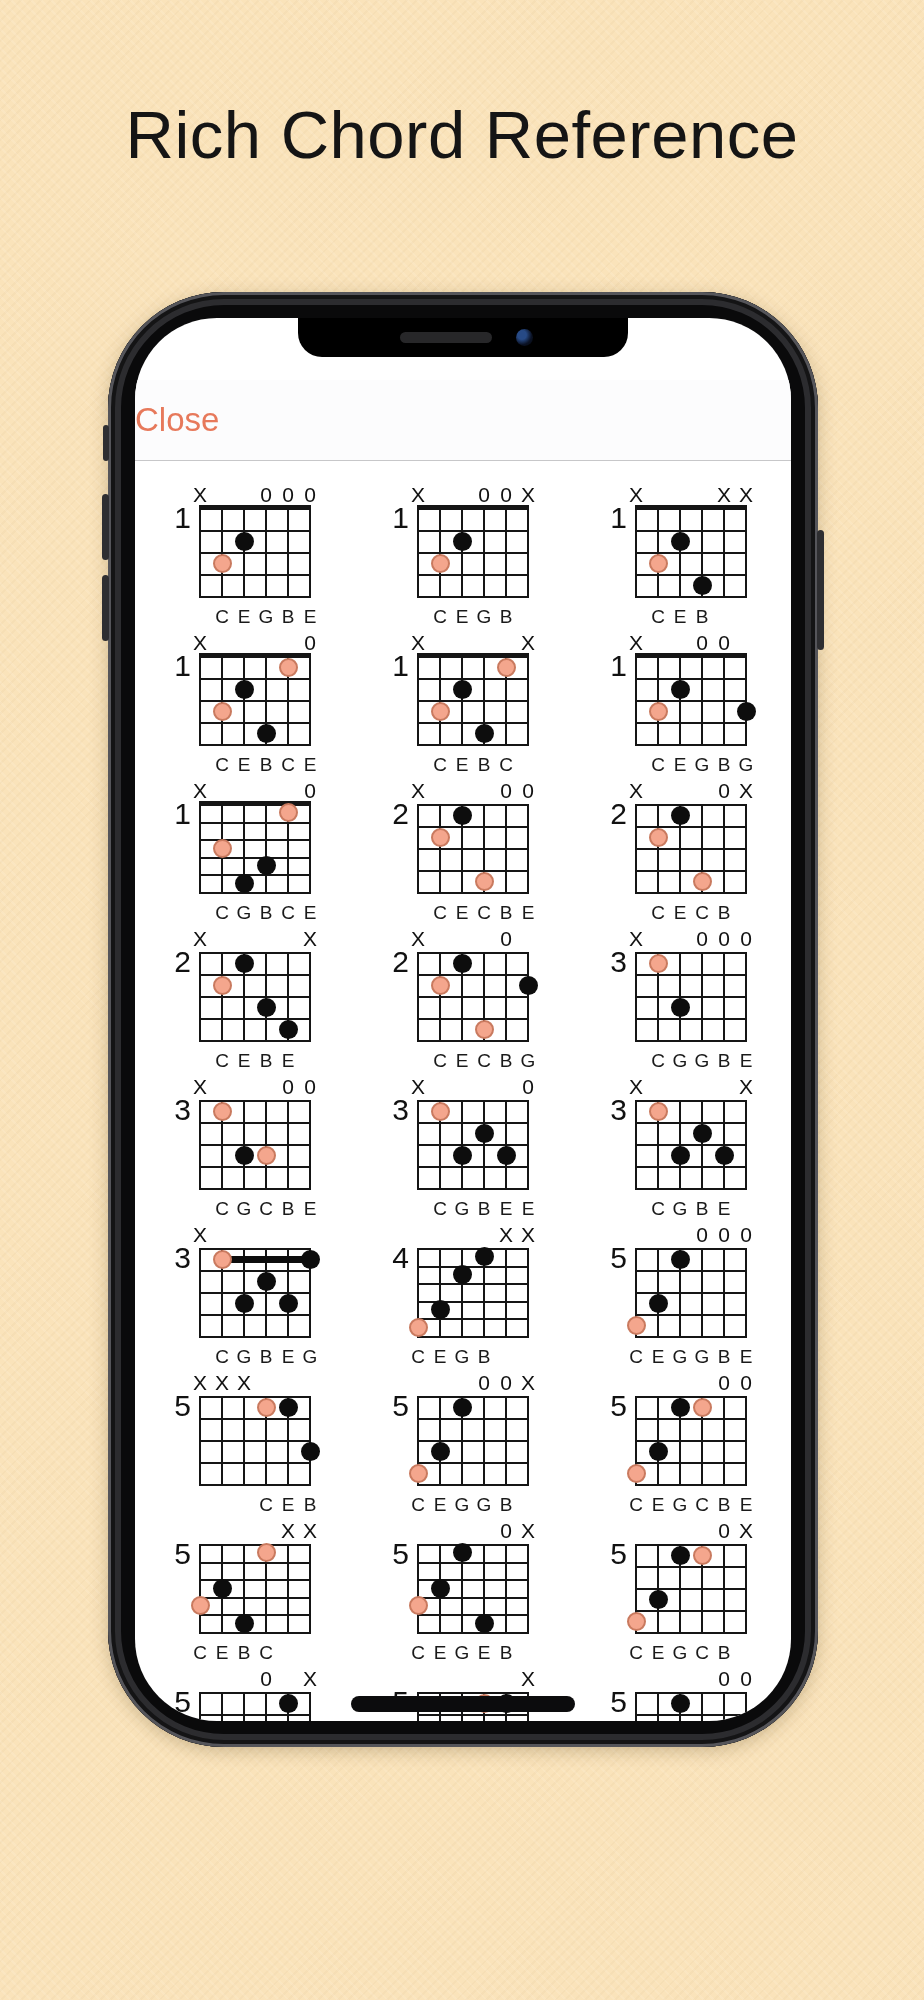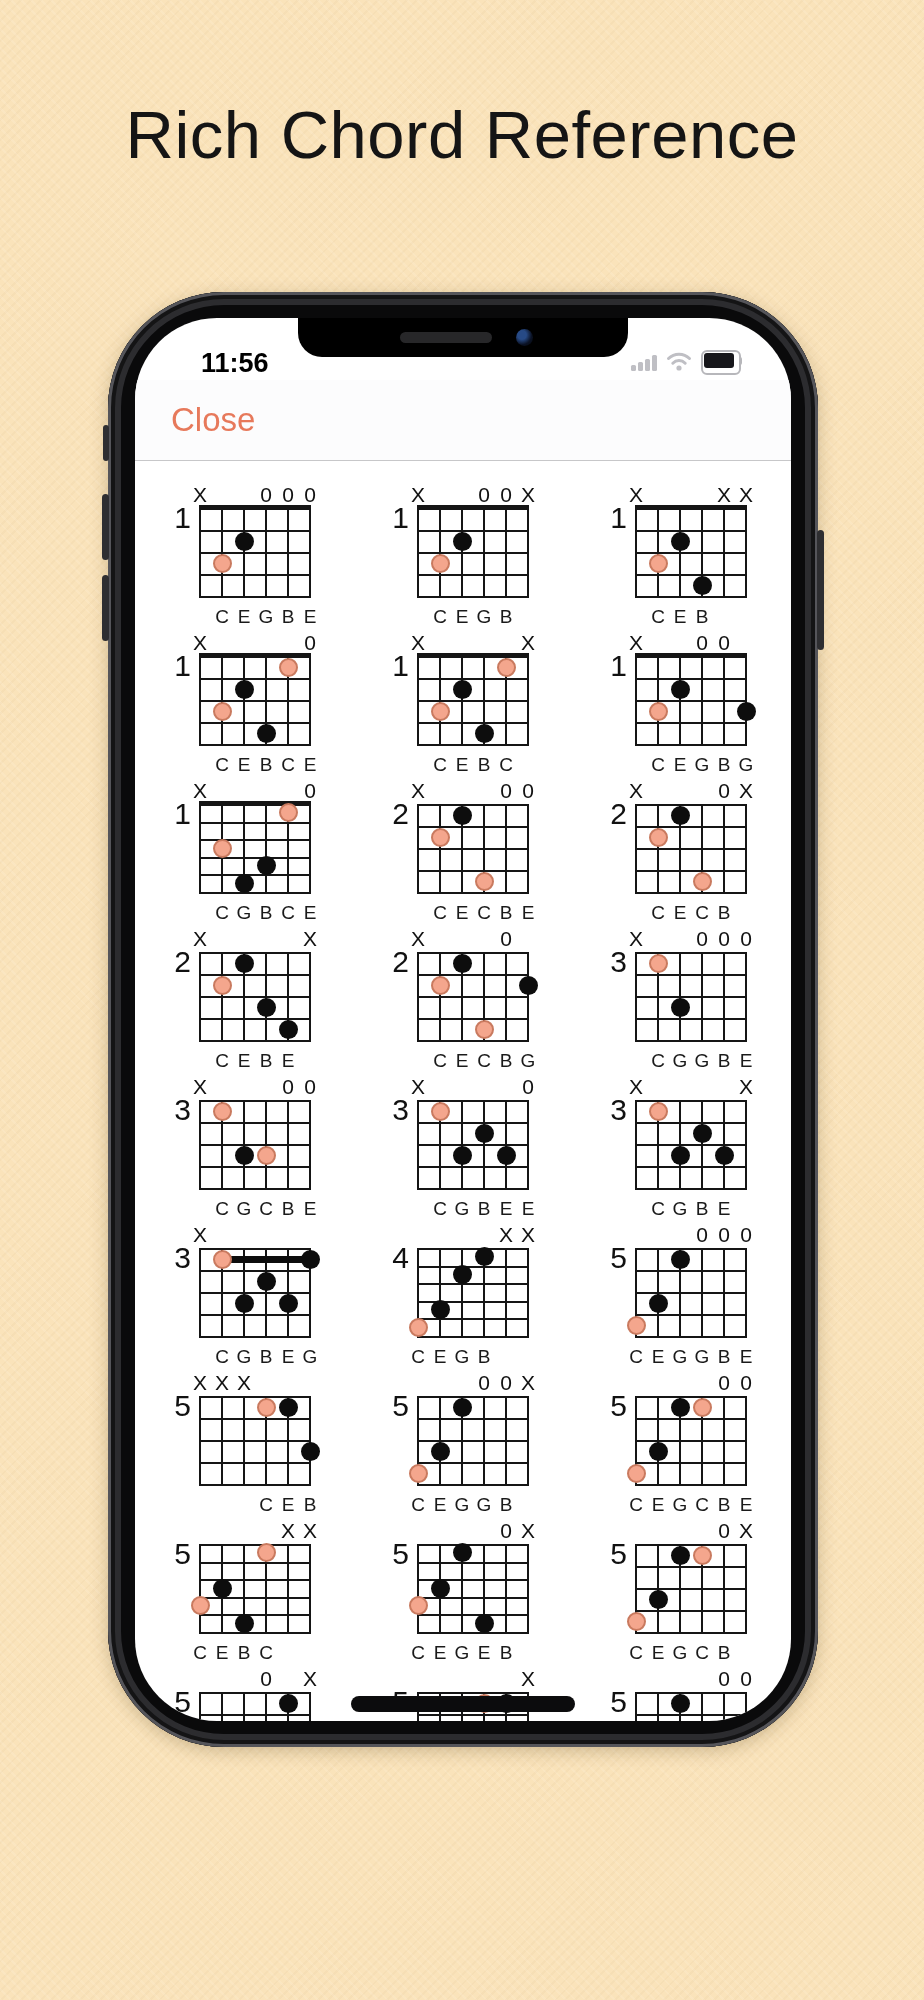--- a/index.html
+++ b/index.html
@@ -52,21 +52,21 @@
   .battery{position:relative;width:42px;height:21px;}
   .bat-body{position:absolute;left:0;top:0;width:36px;height:21px;border:2px solid #b7b7bb;border-radius:6px;}
   .bat-fill{position:absolute;left:3px;top:3px;width:30px;height:15px;border-radius:3px;background:#17171b;}
   .bat-nub{position:absolute;right:1px;top:6.5px;width:3px;height:8px;border-radius:0 2px 2px 0;background:#b7b7bb;}
   
   .navbar{
     position:absolute;top:62px;left:0;right:0;height:80px;z-index:20;
     display:flex;align-items:center;background:rgba(252,252,253,0.97);
     border-bottom:1px solid rgba(60,60,67,0.28);
   }
-  .nav-close{margin-left:36px;font-size:33px;color:#e7795b;cursor:pointer;}
+  .nav-close{font-size:33px;color:#e7795b;cursor:pointer;}
   .nav-title{position:absolute;left:0;right:0;text-align:center;font-size:33px;font-weight:700;color:#111;}
   
   .chord-list{
     position:absolute;top:142px;left:0;right:0;
     padding:24px 46px 0 64px;
     display:grid;grid-template-columns:110px 110px 110px;
     justify-content:space-between;grid-auto-rows:138px;row-gap:10px;
   }
   .chord{position:relative;width:110px;height:138px;}
   .fretnum{position:absolute;left:-40px;top:17px;width:32px;text-align:right;font-size:30px;color:#111;}
@@ -92,41 +92,20 @@
 <div class="page-title">Rich Chord Reference</div>
 
 <div class="phone">
   <div class="side-btn btn-mute"></div>
   <div class="side-btn btn-volup"></div>
   <div class="side-btn btn-voldown"></div>
   <div class="side-btn btn-power"></div>
 
   <div class="screen">
 
-    <div class="statusbar">
-      <span class="status-time">11:56</span>
-      <span class="status-icons">
-        <span class="sig">
-          <i style="height:6px"></i>
-            <i style="height:9px"></i>
-            <i style="height:12px"></i>
-            <i style="height:16px"></i>
-        </span>
-        <svg class="wifi" width="26" height="19" viewBox="0 0 26 19">
-          <path d="M2.5 6.5 A14.8 14.8 0 0 1 23.5 6.5" fill="none" stroke="#bfbfc4" stroke-width="3" stroke-linecap="round"></path>
-          <path d="M6.8 11.2 A8.7 8.7 0 0 1 19.2 11.2" fill="none" stroke="#bfbfc4" stroke-width="3" stroke-linecap="round"></path>
-          <circle cx="13" cy="16" r="2.6" fill="#bfbfc4"></circle>
-        </svg>
-        <span class="battery">
-          <span class="bat-body"></span>
-            <span class="bat-fill"></span>
-            <span class="bat-nub"></span>
-        </span>
-      </span>
-    </div>
 
     <div class="navbar">
       <span class="nav-close">Close</span>
     </div>
 
     <div class="chord-list" id="chord-list">
         <div class="chord">
           <div class="fretnum">1</div>
           <div class="marker" style="left: -10px;">X</div>
           <div class="note" style="left: 11px;">C</div>

